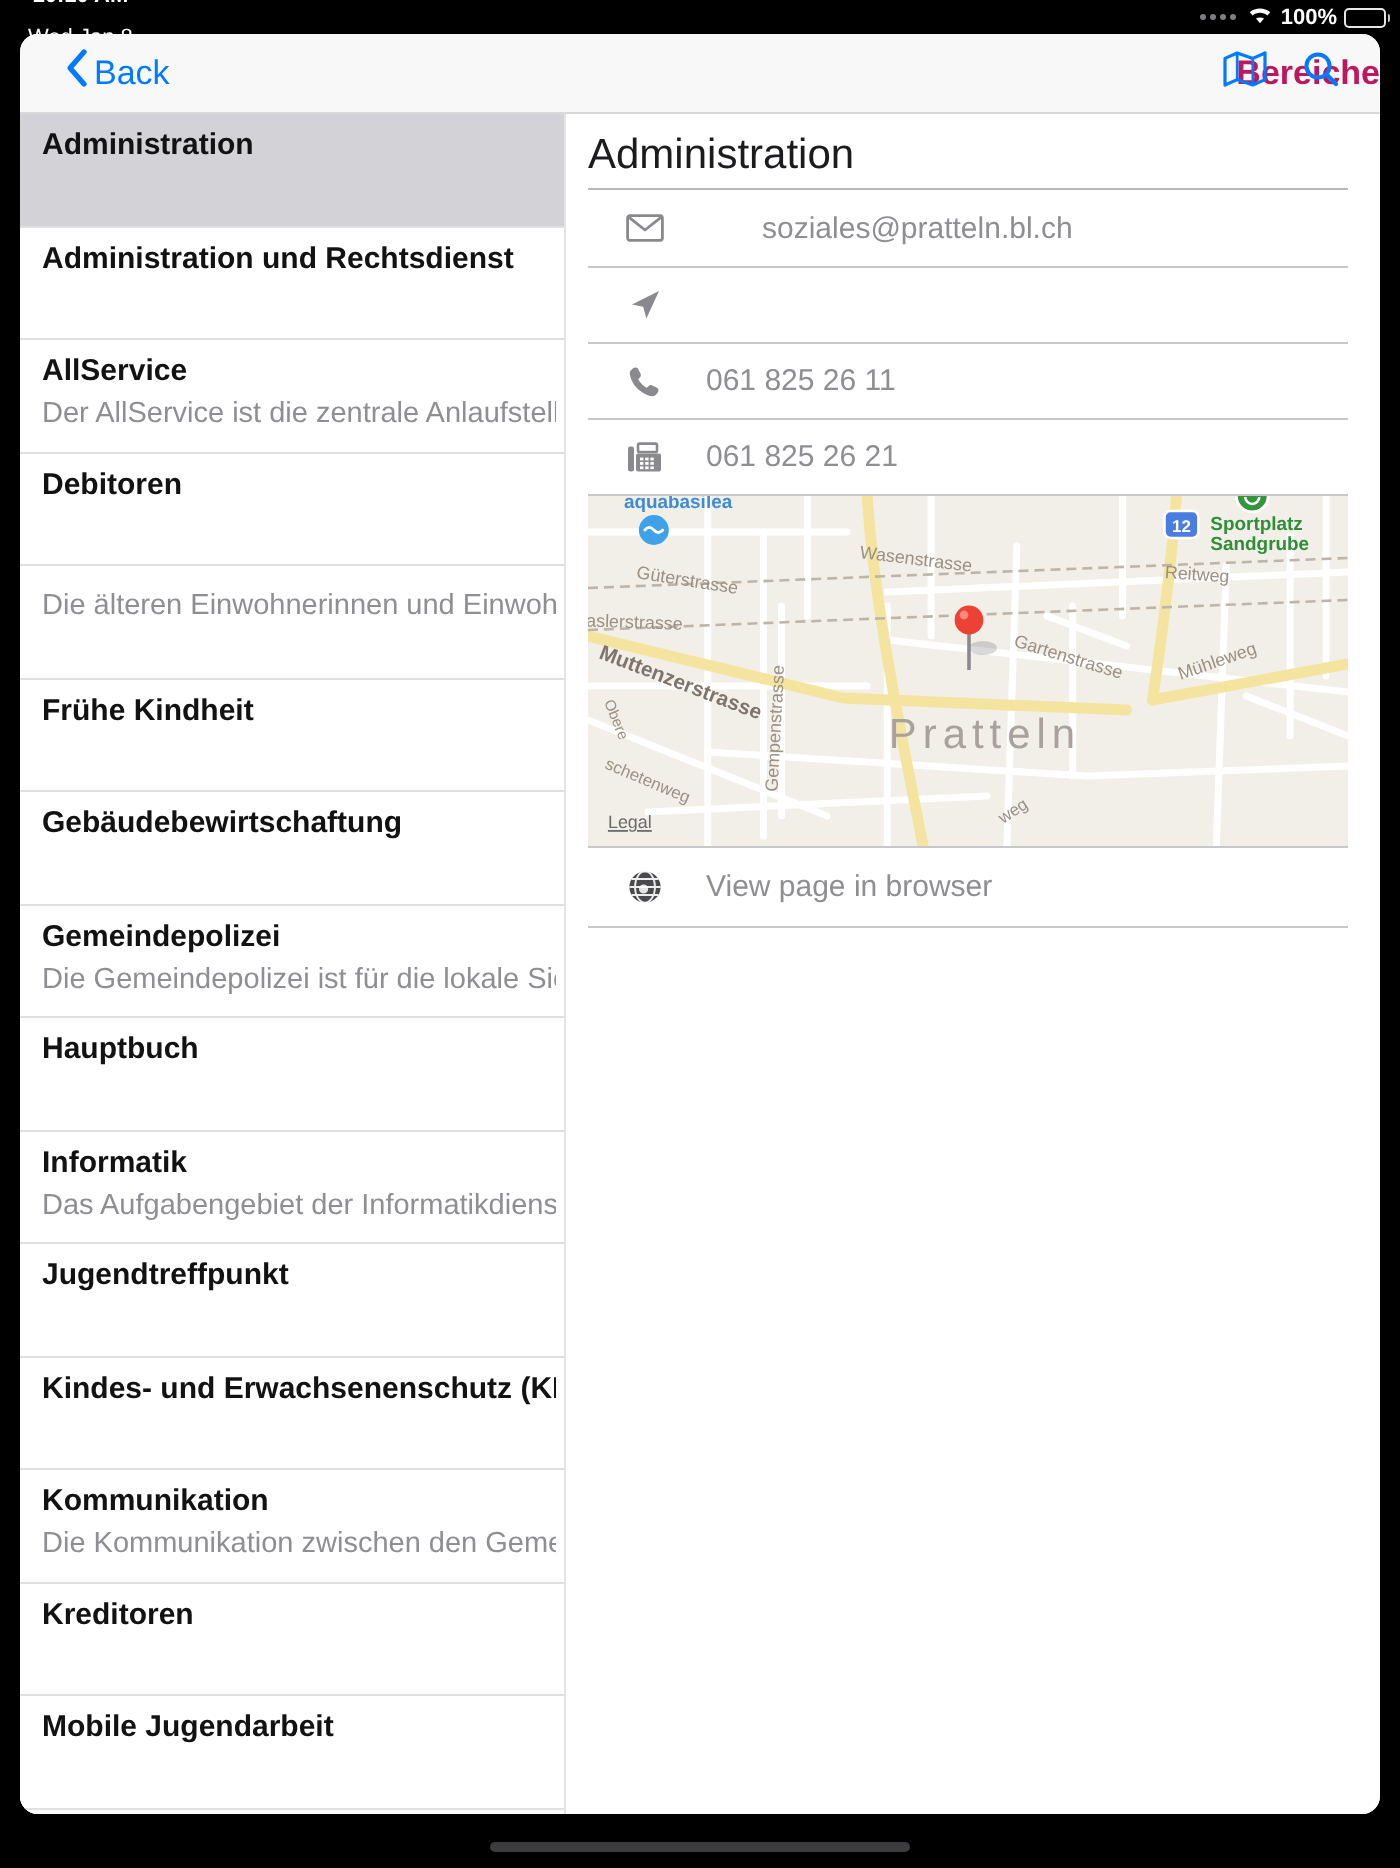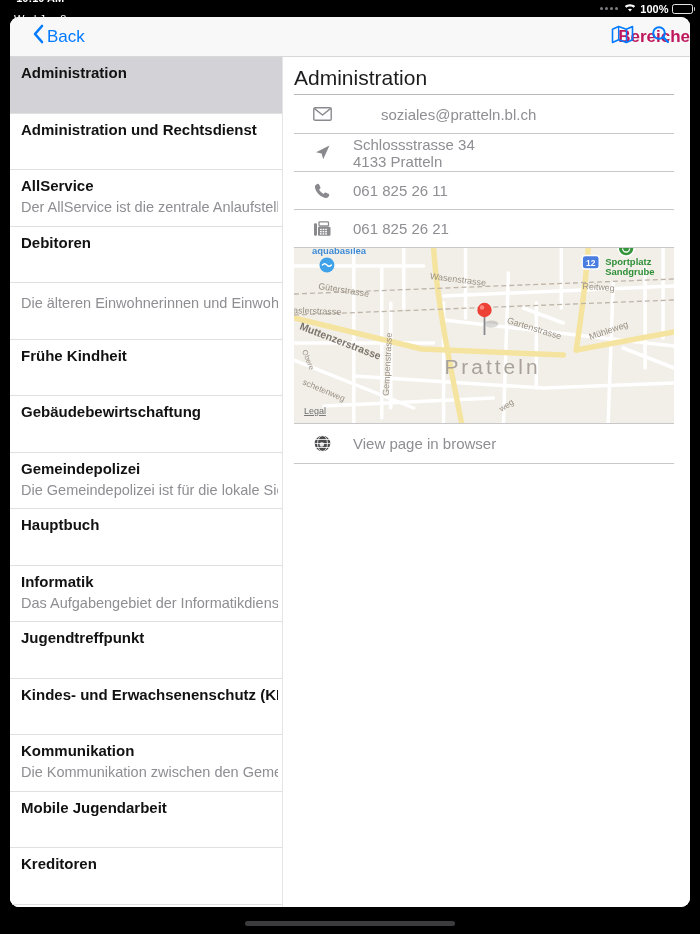--- a/index.html
+++ b/index.html
@@ -169,24 +169,24 @@
         <div class="cell-title">Jugendtreffpunkt</div>
       </div>
       <div class="cell">
         <div class="cell-title">Kindes- und Erwachsenenschutz (KES)</div>
       </div>
       <div class="cell">
         <div class="cell-title">Kommunikation</div>
         <div class="cell-sub">Die Kommunikation zwischen den Gemeinden</div>
       </div>
       <div class="cell">
+        <div class="cell-title">Kreditoren</div>
+      </div>
+      <div class="cell">
         <div class="cell-title">Mobile Jugendarbeit</div>
-      </div>
-      <div class="cell">
-        <div class="cell-title">Kreditoren</div>
       </div>
       <div class="cell">
         <div class="cell-title">Personal</div>
       </div>
     </div>
 
     <div class="detail">
       <div class="detail-title">Administration</div>
       <div class="detail-hr"></div>
 
@@ -198,24 +198,20 @@
             </svg>
         </span>
         <span class="rtext">soziales@pratteln.bl.ch</span>
       </div>
 
       <div class="drow">
         <span class="ric">
           <svg width="17" height="17" viewBox="0 0 17 17">
               <path d="M15.5,1.5 L2,8.2 L7.6,9.4 L9.2,15.2 Z" fill="#8a8a8e"></path>
             </svg>
-        </span>
-        <span class="rtext">
-          <span>Schlossstrasse 34</span><br>
-          <span>4133 Pratteln</span>
         </span>
       </div>
 
       <div class="drow">
         <span class="ric">
           <svg width="16" height="16" viewBox="0 0 16 16">
               <path d="M3.2,0.9 C4.1,0.5 4.8,0.9 5.2,1.7 L6.3,3.9 C6.7,4.7 6.4,5.3 5.8,5.9 L5.1,6.6 C5.6,7.9 8.1,10.4 9.4,10.9 L10.1,10.2 C10.7,9.6 11.3,9.3 12.1,9.7 L14.3,10.8 C15.1,11.2 15.5,11.9 15.1,12.8 C14.7,13.8 13.6,15.2 12.2,15.1 C9.8,15 6.7,13.3 4.7,11.3 C2.7,9.3 1,6.2 0.9,3.8 C0.8,2.4 2.2,1.3 3.2,0.9 Z" fill="#8a8a8e"></path>
             </svg>
         </span>
         <span class="rtext">061 825 26 11</span>

